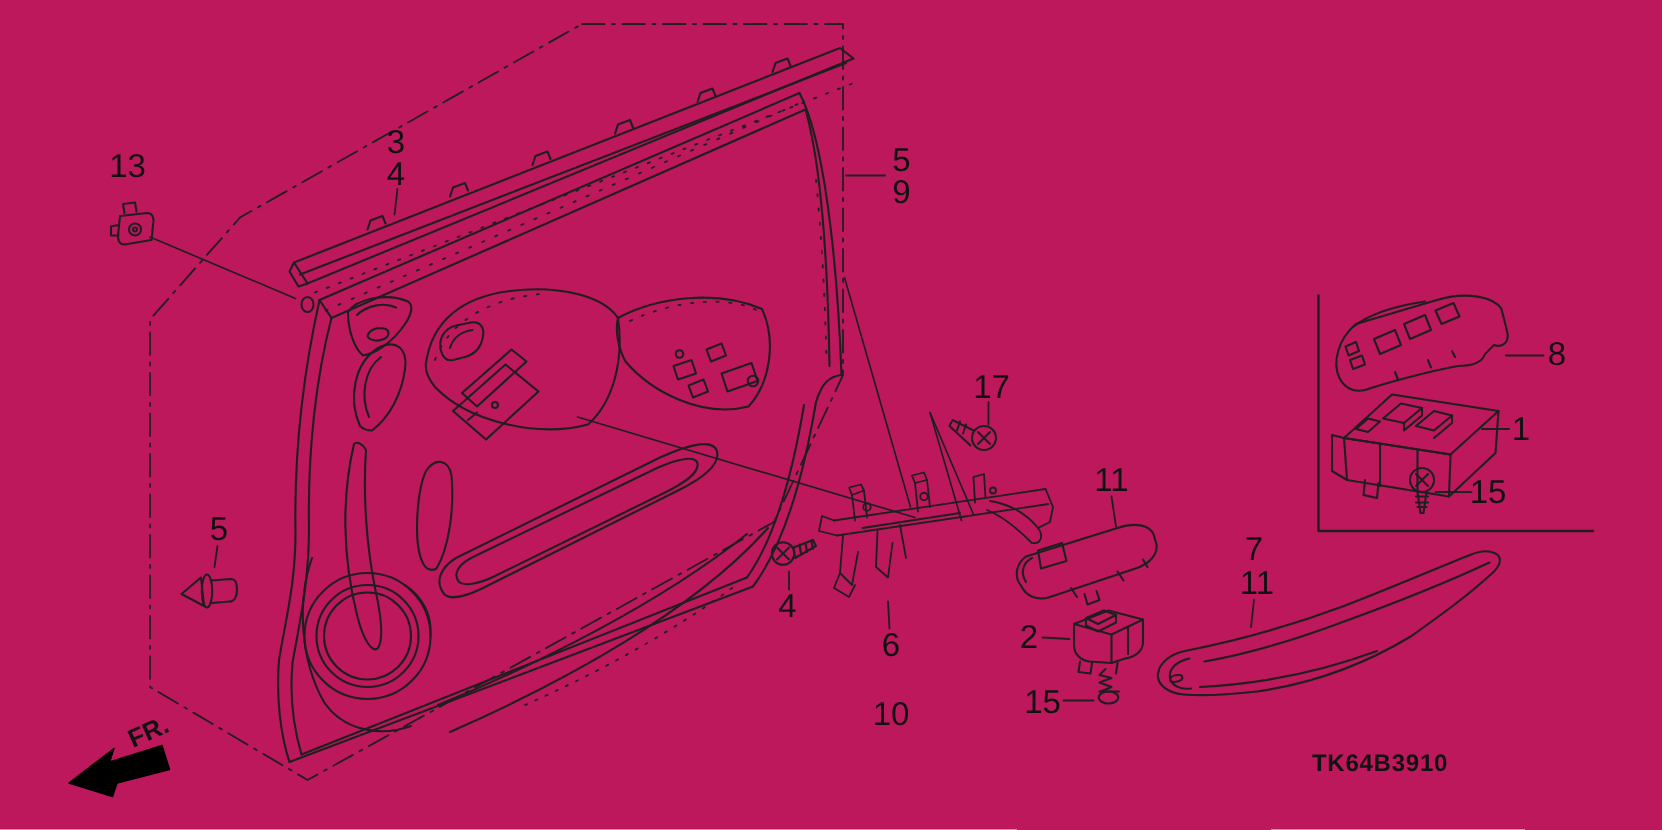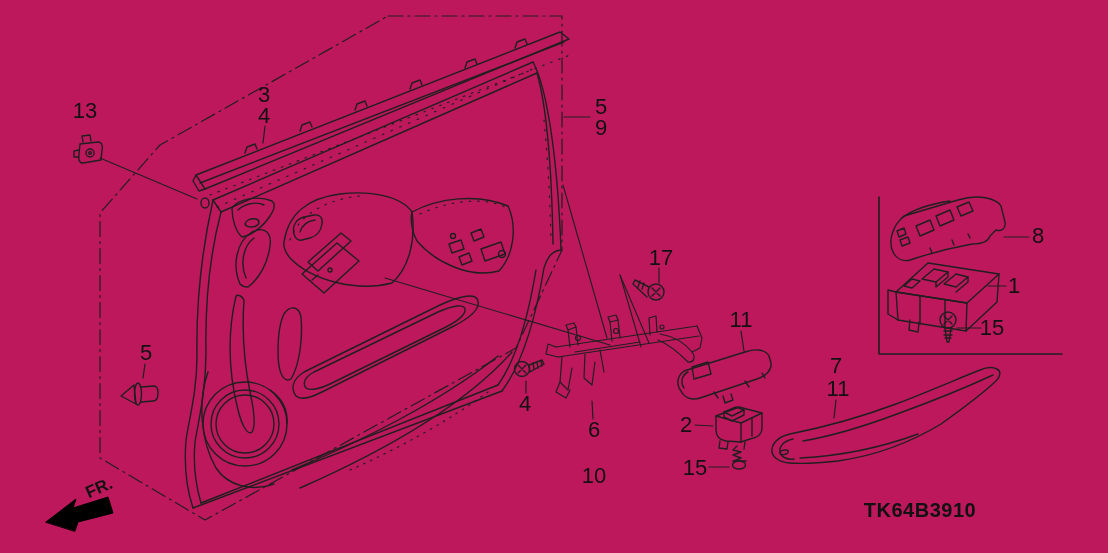--- a/index.html
+++ b/index.html
@@ -3,21 +3,21 @@
 <meta charset="utf-8">
 <style>
   html,body{margin:0;padding:0;background:#e8e8e8;}
   .stage{
     position:relative;width:1108px;height:553px;background:#be185d;
     font-family:"Liberation Sans",sans-serif;overflow:hidden;margin:0 auto;padding-left:12px;
   }
   .stage svg{position:absolute;left:0;top:0;}
   .labels span{position:absolute;transform:translate(-50%,-50%);
     font:400 22px/1 "Liberation Sans",sans-serif;color:#111;white-space:nowrap;}
-  .labels .code{font-size:20px;font-weight:600;letter-spacing:.5px;}
+  .labels .code{font-size:16px;font-weight:600;letter-spacing:.5px;}
   .labels .fr{font-size:17px;font-weight:700;
     transform:translate(-50%,-50%) rotate(-24deg);}
 </style>
 </head>
 <body>
 
 <div class="stage">
 
 <svg width="1108" height="553" viewBox="0 0 1108 553" fill="none" stroke="#1f1f1f" stroke-width="1.4" stroke-linecap="round" stroke-linejoin="round">
 

